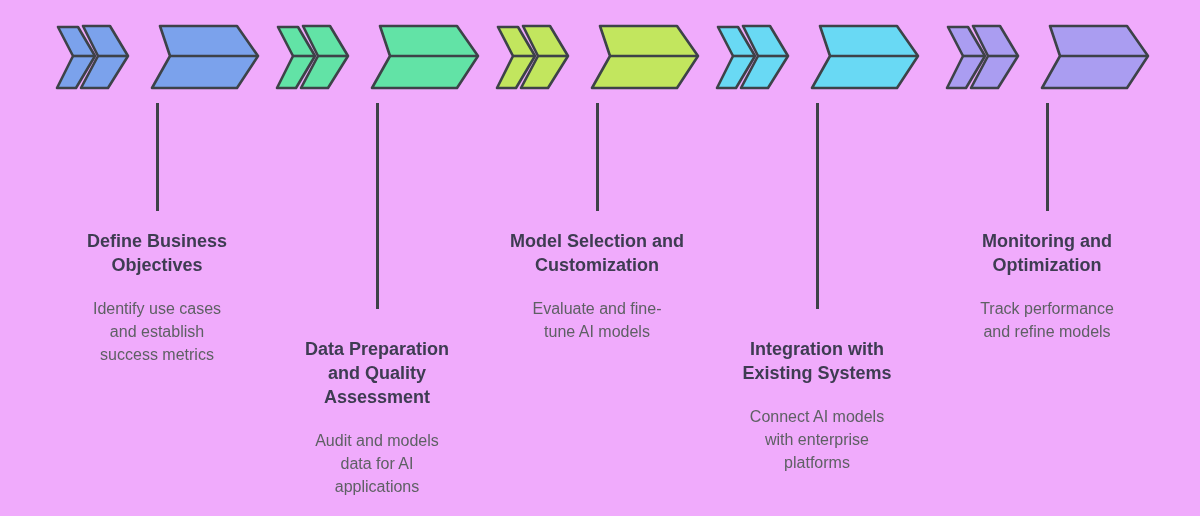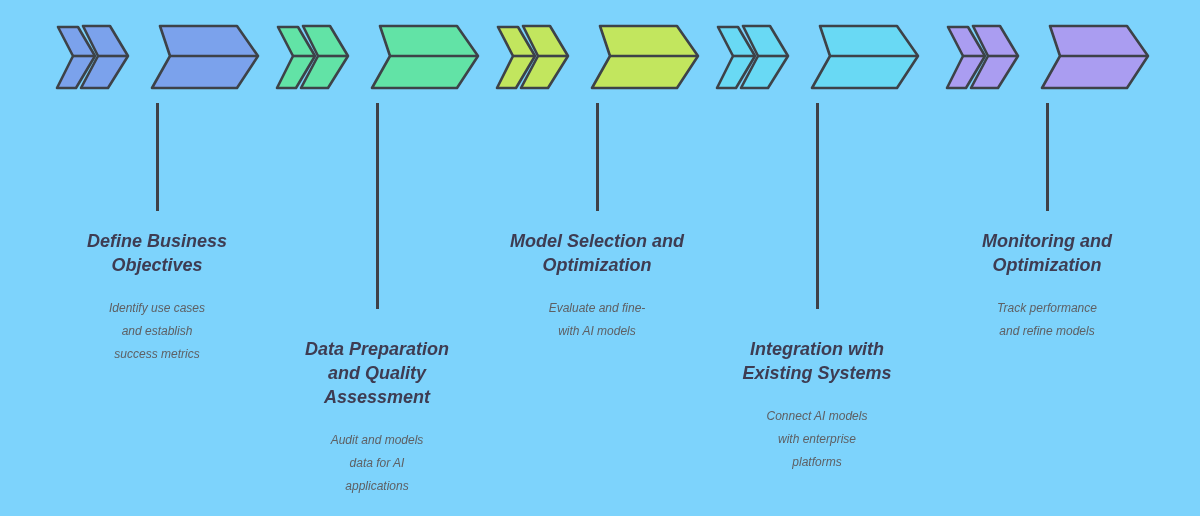--- a/index.html
+++ b/index.html
@@ -1,22 +1,21 @@
 <!DOCTYPE html>
 <html><head>
 <meta charset="utf-8">
 <style>
   html,body{margin:0;padding:0;background:#ffffff;}
   .canvas{
     position:relative;
     width:1200px;height:516px;
-    background:#7dd3fc;
+    background:#f0abfc;
     font-family:"Liberation Sans", sans-serif;
     overflow:hidden;
-    font-style:italic;
   }
   .step-col{
     position:absolute;top:0;height:516px;width:220px;
   }
   .chev{
     position:absolute;left:6px;top:22px;width:208px;height:70px;
   }
   .connector{
     position:absolute;left:109px;top:103px;width:2.5px;
     background:#3e4147;
@@ -29,21 +28,21 @@
   .upper .text-block{top:229px;}
   .lower .text-block{top:337px;}
   .step-title{
     margin:0;
     font-size:18px;font-weight:bold;line-height:24px;
     color:#3e3c52;
     white-space:pre-line;
   }
   .step-desc{
     margin:20px 0 0 0;
-    font-size:12px;font-weight:normal;line-height:23px;
+    font-size:16px;font-weight:normal;line-height:23px;
     color:#5e6064;
     white-space:pre-line;
   }
 </style>
 </head>
 <body>
 
 <div class="canvas">
 
   <div class="step-col upper" style="left:47px">
@@ -96,23 +95,23 @@
         <polyline points="20,34 42,34"></polyline>
         <polygon points="30,4 57,4 75,34 55,66 28,66 45,34" fill="#c2e65e"></polygon>
         <polyline points="45,34 75,34"></polyline>
         <polygon points="107,4 184,4 205,34 184,66 99,66 117,34" fill="#c2e65e"></polygon>
         <polyline points="117,34 205,34"></polyline>
       </g>
     </svg>
     <div class="connector short"></div>
     <div class="text-block">
       <h3 class="step-title">Model Selection and
-Optimization</h3>
+Customization</h3>
       <p class="step-desc">Evaluate and fine-
-with AI models</p>
+tune AI models</p>
     </div>
   </div>
 
   <div class="step-col lower" style="left:707px">
     <svg class="chev" viewBox="0 0 208 70">
       <g fill="none" stroke-width="2.6" stroke-linejoin="round" stroke="#3d4248">
         <polygon points="5,5 25,5 42,34 23,66 4,66 20,34" fill="#69d9f4"></polygon>
         <polyline points="20,34 42,34"></polyline>
         <polygon points="30,4 57,4 75,34 55,66 28,66 45,34" fill="#69d9f4"></polygon>
         <polyline points="45,34 75,34"></polyline>

